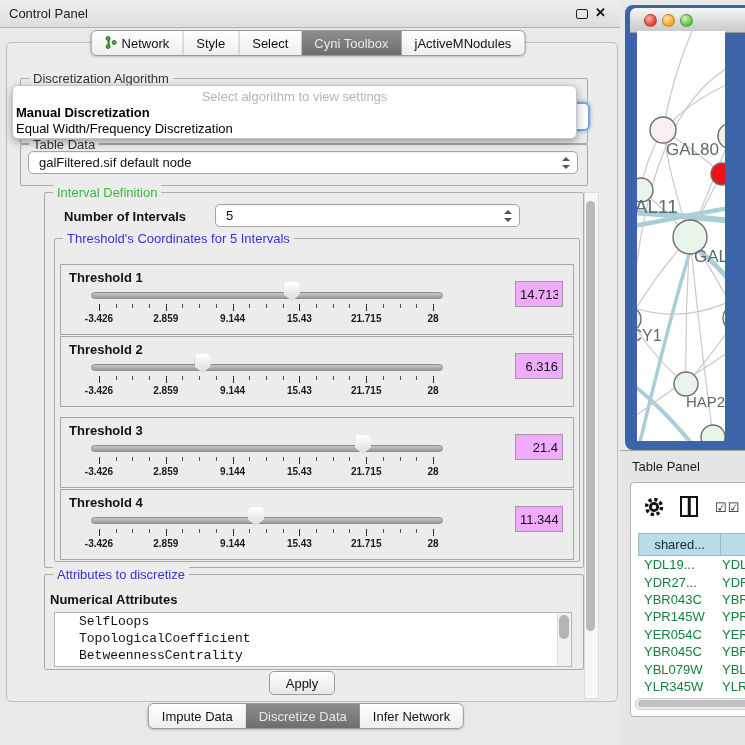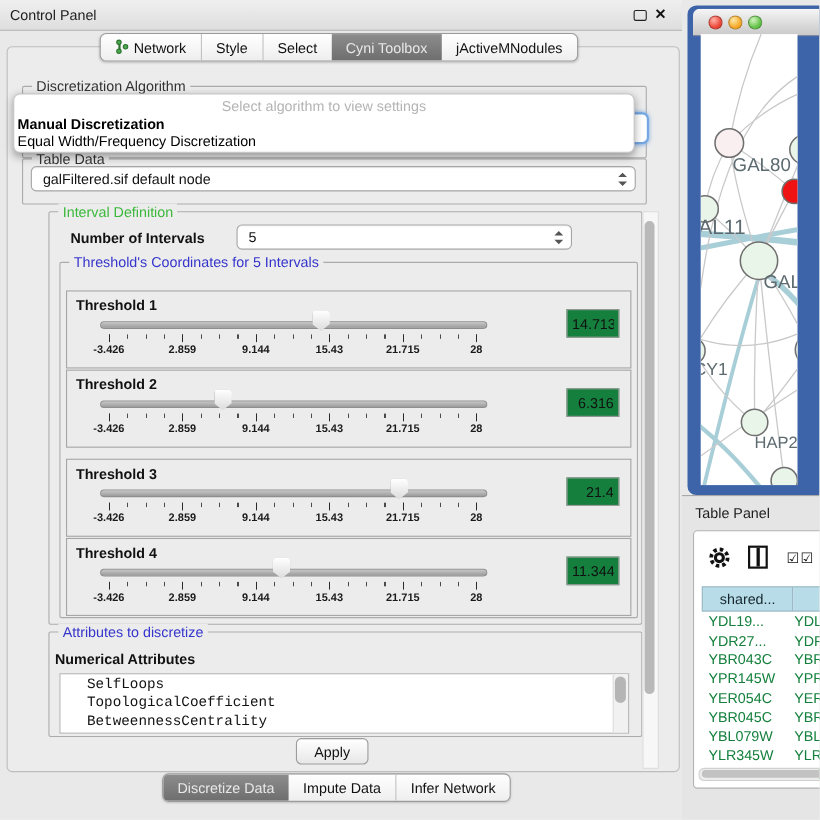--- a/index.html
+++ b/index.html
@@ -68,21 +68,21 @@
   .handle{position:absolute;top:17px;width:16px;height:19px;
     background:linear-gradient(#ffffff,#dcdcdc);
     clip-path:polygon(50% 100%,0 66%,0 14%,14% 0,86% 0,100% 14%,100% 66%);
     filter:drop-shadow(0 0 1px #777);}
   .ticks-minor{position:absolute;left:8px;top:39px;width:335px;height:4px;
     background:repeating-linear-gradient(to right,#4a4a4a 0 1px,transparent 1px 16.7px);}
   .ticks-major{position:absolute;left:8px;top:39px;width:335px;height:7px;
     background:repeating-linear-gradient(to right,#2a2a2a 0 1px,transparent 1px 66.8px);}
   .tick-labels{position:absolute;left:8px;top:48px;width:334px;height:12px;}
   .tick-labels span{position:absolute;transform:translateX(-50%);font-size:10px;font-weight:bold;color:#1a1a1a;white-space:nowrap;}
-  .thr-value{position:absolute;right:10px;top:16px;width:48px;height:26px;background:#15803d;
+  .thr-value{position:absolute;right:10px;top:16px;width:48px;height:26px;background:#f0abfc;
     border:1px solid #9a9a9a;font-family:"Liberation Sans",sans-serif;
     font-size:13px;color:#111;text-align:right;padding:0 4px;box-sizing:border-box;}
 
   
   .attr-list{left:54px;top:612px;width:516px;height:53px;background:#fff;border:1px solid #b5b5b5;overflow:hidden;}
   .attr-item{padding:0 0 0 24px;font-size:13px;color:#111;line-height:17px;white-space:nowrap;font-family:Liberation Mono, monospace;}
   .list-scroll{position:absolute;right:0;top:0;width:13px;height:100%;background:#f1f1f1;border-left:1px solid #ddd;}
   .list-thumb{position:absolute;left:1px;top:2px;width:10px;height:24px;background:#b5b5b5;border-radius:5px;}
 
   .apply-btn{left:269px;top:671px;width:64px;height:22px;background:linear-gradient(#ffffff,#e7e7e7);
@@ -292,25 +292,25 @@
       </div>
   </div>
 
   <div class="abs apply-btn">Apply</div>
 
   <div class="abs cp-scroll">
     <div class="cp-thumb"></div>
   </div>
 
   <div class="abs seg bottom-tabs">
+    <div class="seg-item">
+        <span>Impute Data</span>
+      </div>
     <div class="seg-item sel">
         <span>Discretize Data</span>
-      </div>
-    <div class="seg-item">
-        <span>Impute Data</span>
       </div>
     <div class="seg-item">
         <span>Infer Network</span>
       </div>
   </div>
 
   <div class="abs net-window">
     <div class="net-titlebar">
       <span class="tl red"></span>
       <span class="tl yellow"></span>

